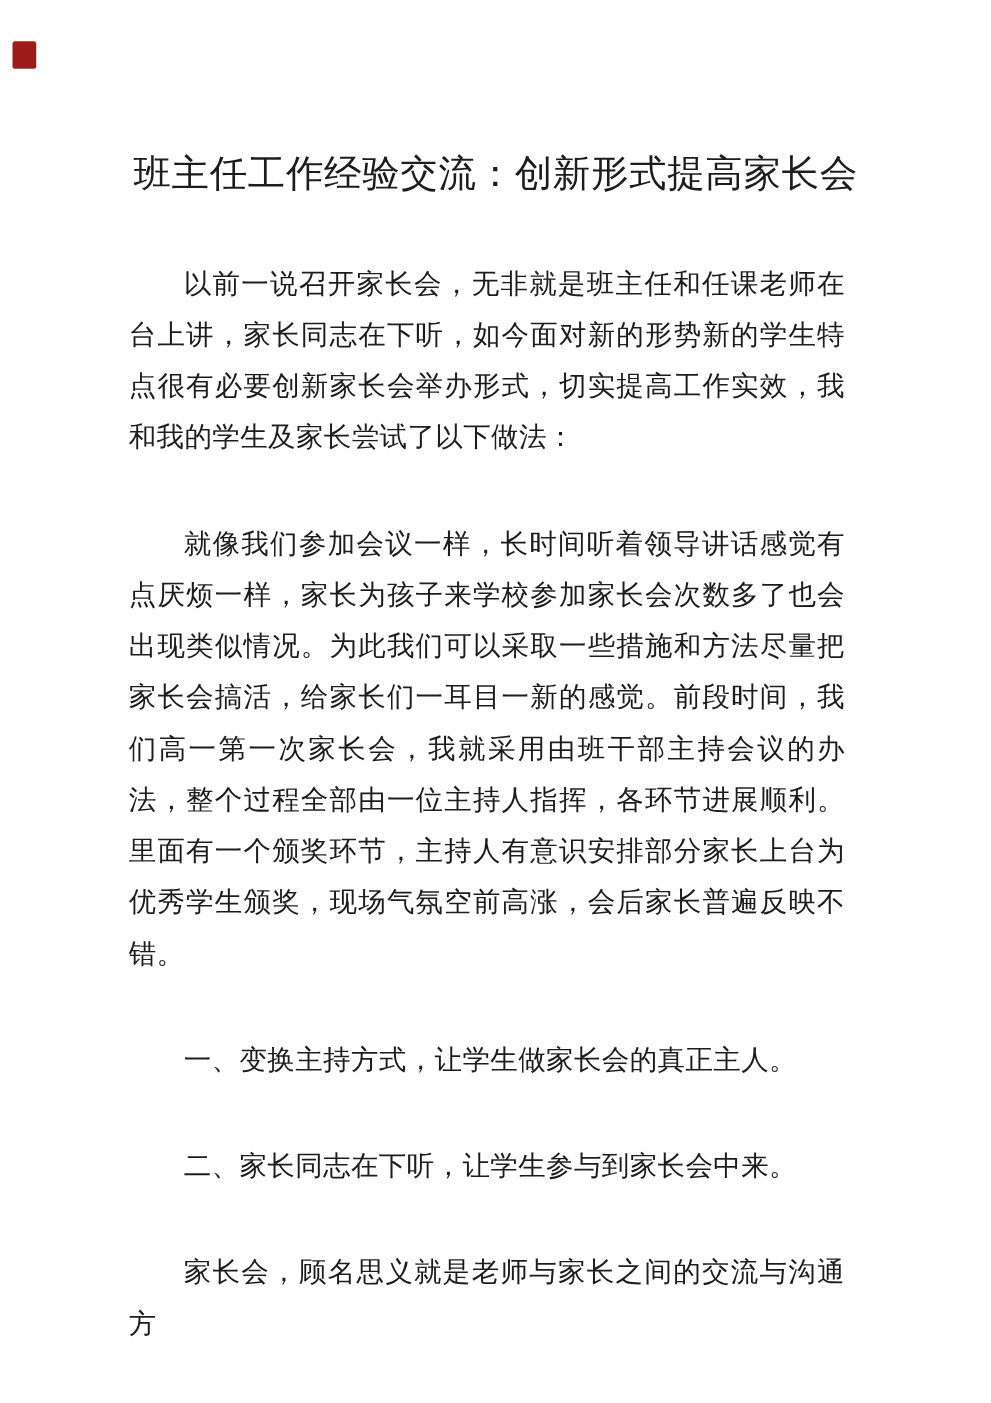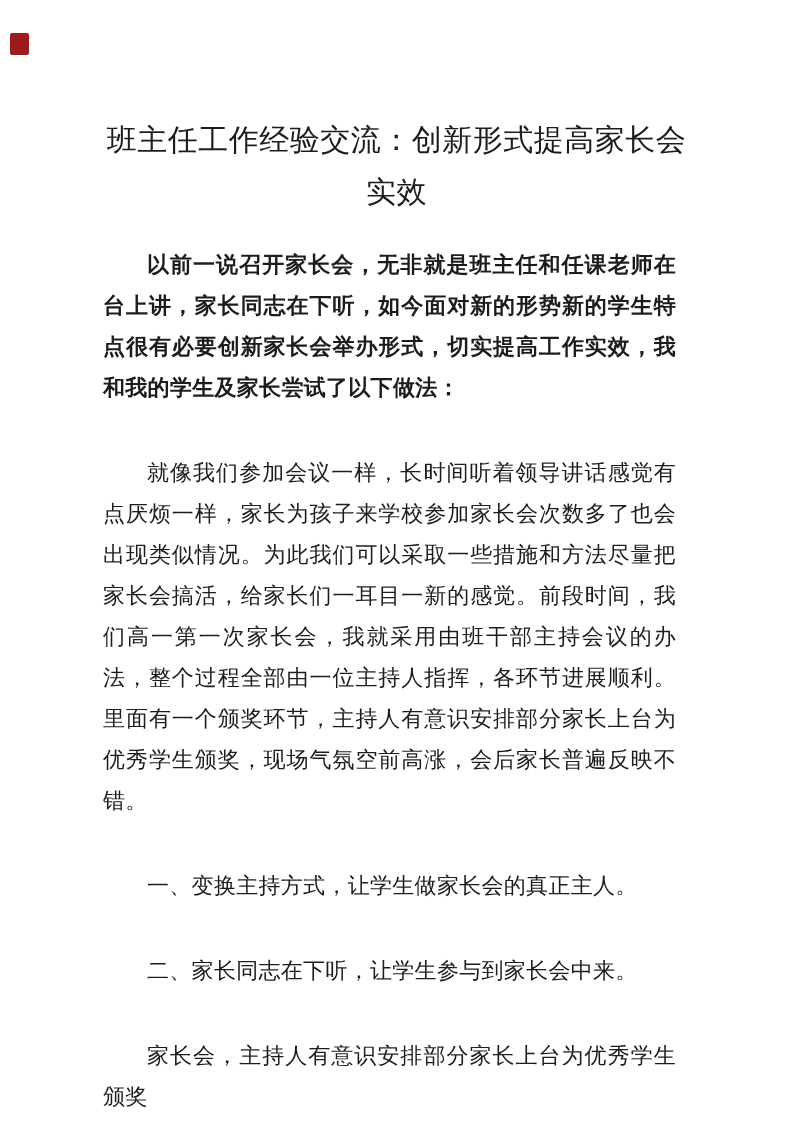--- a/index.html
+++ b/index.html
@@ -43,37 +43,35 @@
   .content p {
     font-size: 22px;
     line-height: 41px;
     letter-spacing: 0.3px;
     text-indent: 2em;
     text-align: justify;
     margin: 44px 0 0 0;
     word-break: break-all;
   }
   .content p.first {
-    margin-top: 26px;
-    font-weight: bold;
+    margin-top: 40px;
   }
 </style>
 </head>
 <body>
 
 <div class="page" style="background: rgb(255, 255, 255); color: rgb(28, 28, 28);">
 
   <div class="logo-mark" style="background: rgb(158, 27, 27);"></div>
 
   <h1 class="doc-title">
     <span class="t-line">班主任工作经验交流：创新形式提高家长会</span>
-    <span class="t-line">实效</span>
   </h1>
 
   <div class="content">
     <p class="first">以前一说召开家长会，无非就是班主任和任课老师在台上讲，家长同志在下听，如今面对新的形势新的学生特点很有必要创新家长会举办形式，切实提高工作实效，我和我的学生及家长尝试了以下做法：</p>
     <p>就像我们参加会议一样，长时间听着领导讲话感觉有点厌烦一样，家长为孩子来学校参加家长会次数多了也会出现类似情况。为此我们可以采取一些措施和方法尽量把家长会搞活，给家长们一耳目一新的感觉。前段时间，我们高一第一次家长会，我就采用由班干部主持会议的办法，整个过程全部由一位主持人指挥，各环节进展顺利。里面有一个颁奖环节，主持人有意识安排部分家长上台为优秀学生颁奖，现场气氛空前高涨，会后家长普遍反映不错。</p>
     <p>一、变换主持方式，让学生做家长会的真正主人。</p>
     <p>二、家长同志在下听，让学生参与到家长会中来。</p>
-    <p>家长会，主持人有意识安排部分家长上台为优秀学生颁奖</p>
+    <p>家长会，顾名思义就是老师与家长之间的交流与沟通方</p>
   </div>
 
 </div>
 
 </body></html>

